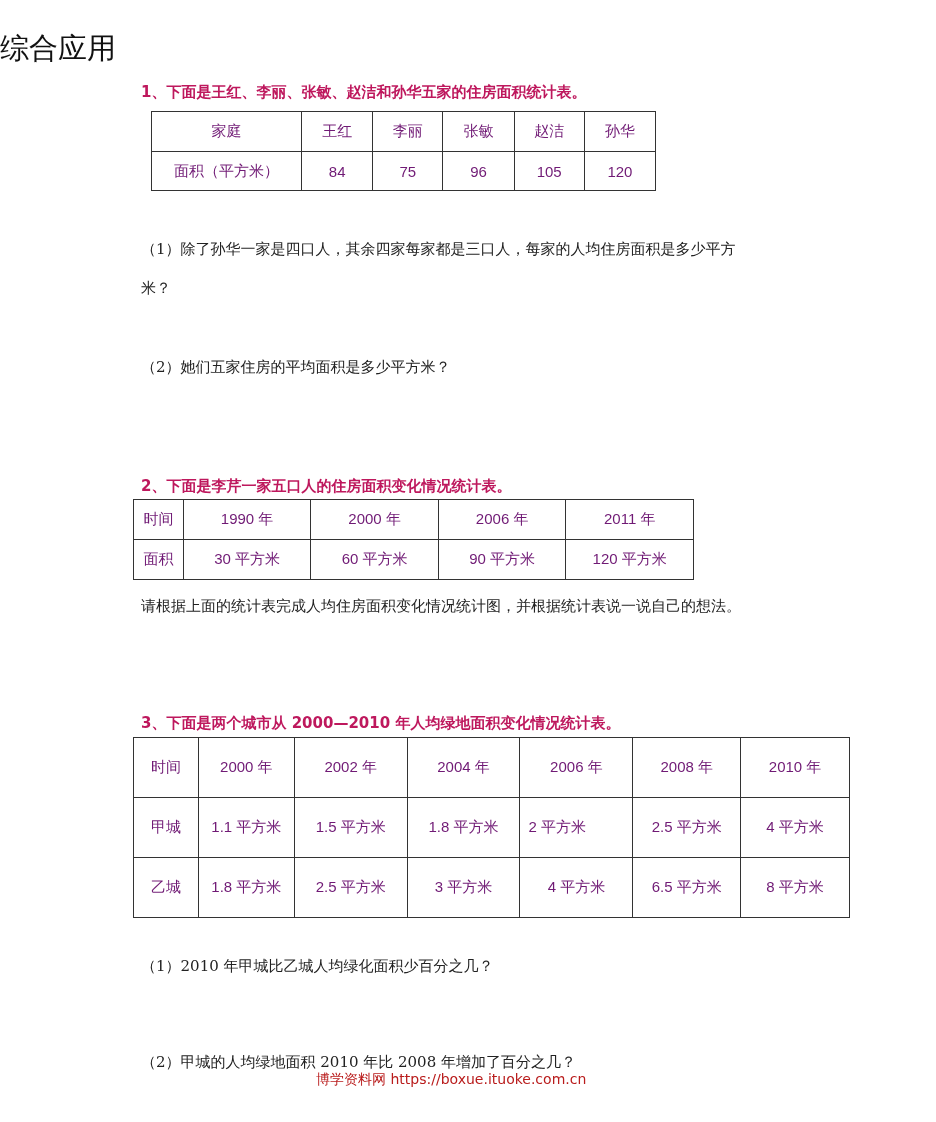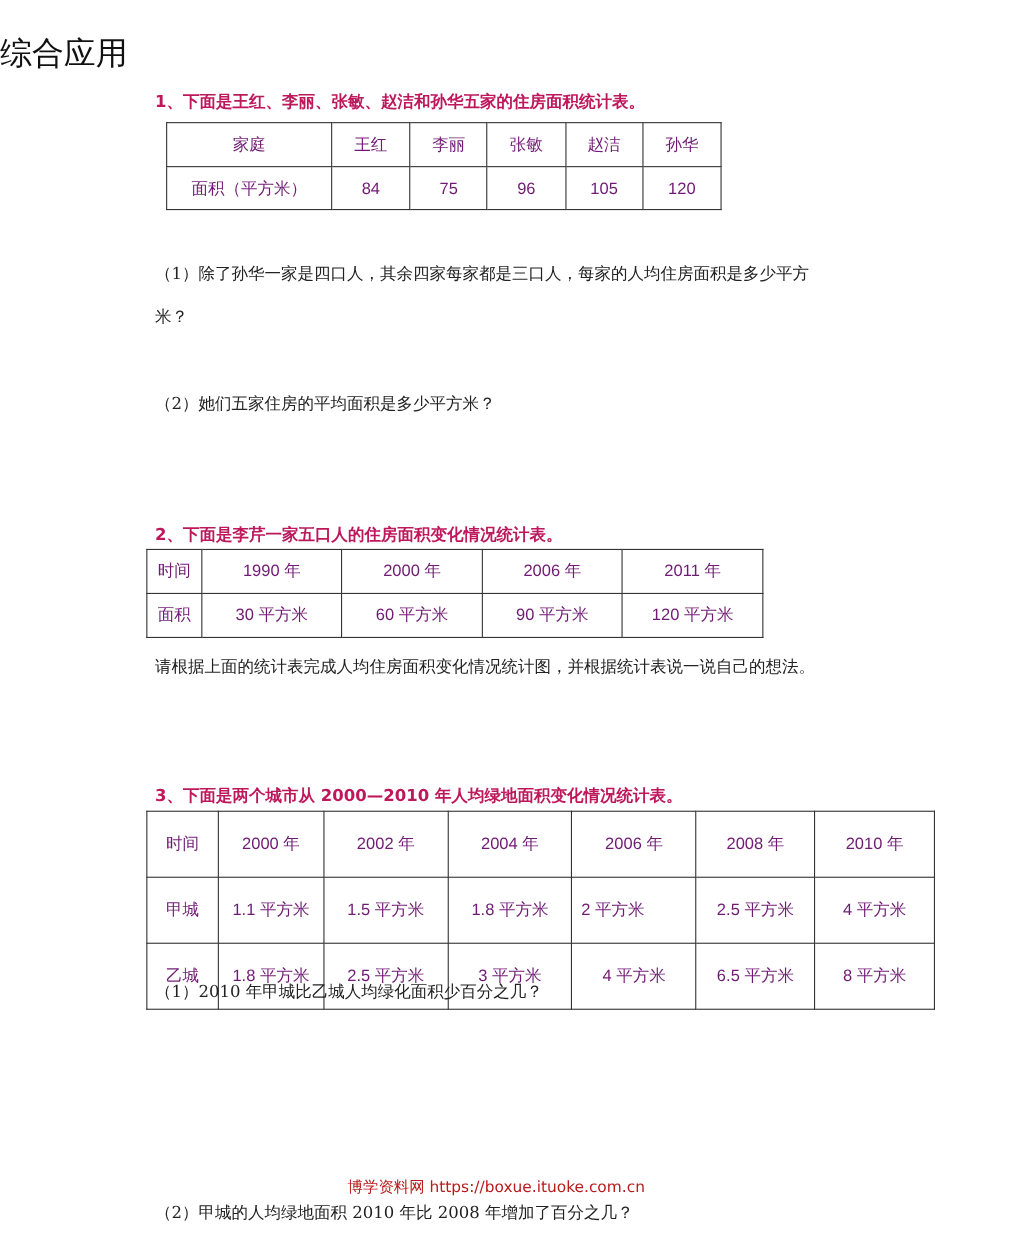--- a/index.html
+++ b/index.html
@@ -136,16 +136,16 @@
     <td>1.8 平方米</td>
     <td>2.5 平方米</td>
     <td>3 平方米</td>
     <td>4 平方米</td>
     <td>6.5 平方米</td>
     <td>8 平方米</td>
   </tr>
 </tbody>
   </table>
 
-<div class="abs body-text" style="left:141px; top:891px;">（1）2010 年甲城比乙城人均绿化面积少百分之几？</div>
-<div class="abs body-text" style="left:141px; top:1092px;">（2）甲城的人均绿地面积 2010 年比 2008 年增加了百分之几？</div>
+<div class="abs body-text" style="left:141px; top:956px;">（1）2010 年甲城比乙城人均绿化面积少百分之几？</div>
+<div class="abs body-text" style="left:141px; top:1052px;">（2）甲城的人均绿地面积 2010 年比 2008 年增加了百分之几？</div>
 
 <div class="abs" style="left:316px; top:1071px; font-family:'DejaVu Sans','Liberation Sans',sans-serif; font-size:14px; color:#b91c1c; white-space:nowrap;">博学资料网 https://boxue.ituoke.com.cn</div>
 
 </body></html>

